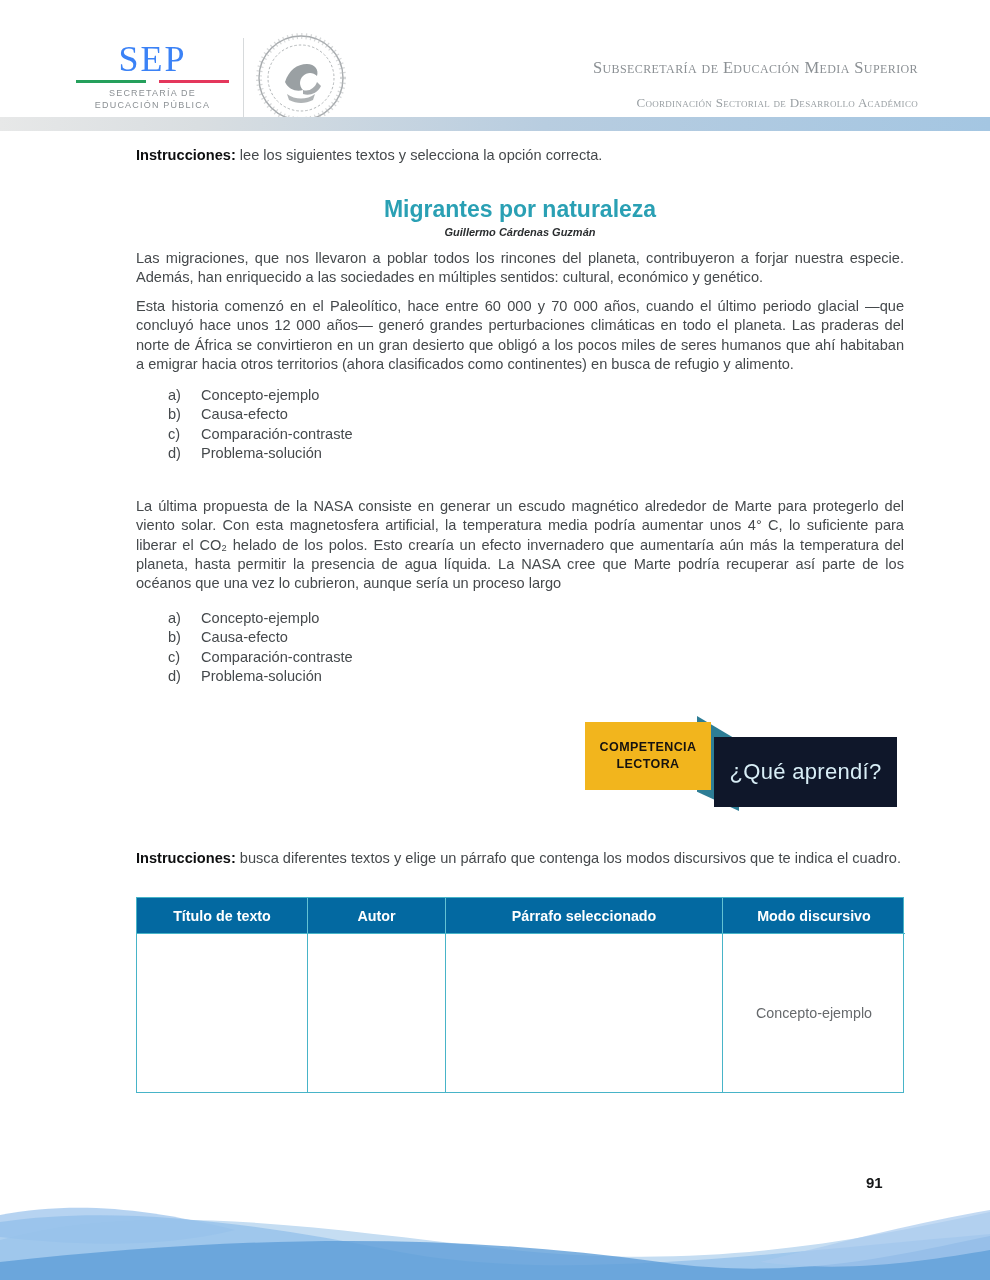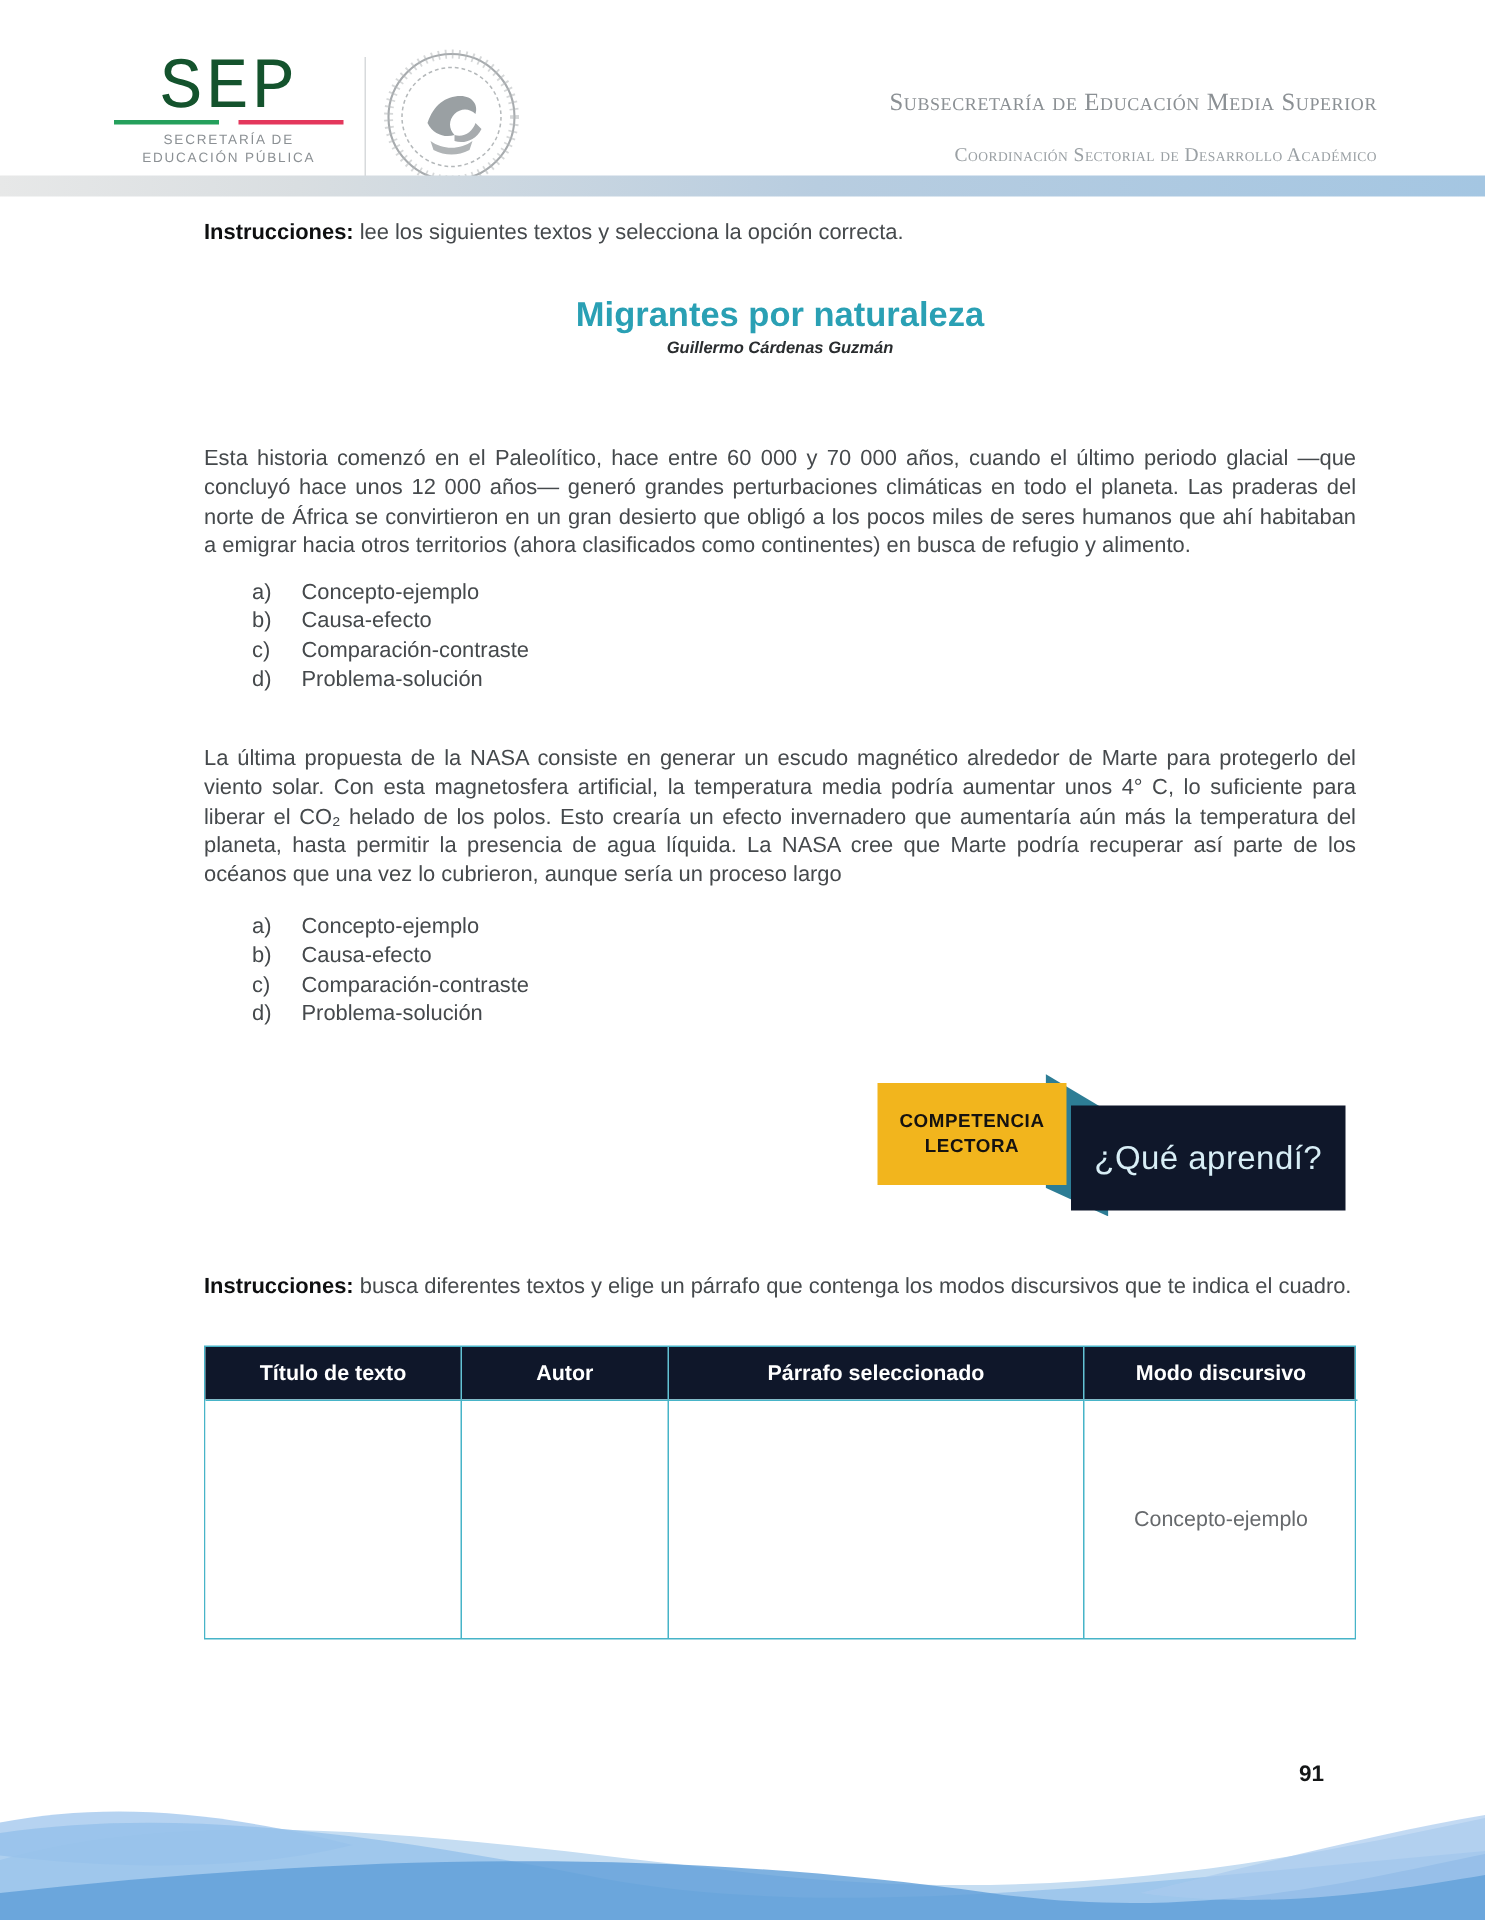--- a/index.html
+++ b/index.html
@@ -3,21 +3,21 @@
 <meta charset="utf-8">
 <style>
   * { margin:0; padding:0; box-sizing:border-box; }
   html,body { background:#ffffff; }
   .page {
     position:relative; width:990px; height:1280px; background:#ffffff;
     font-family:"Liberation Sans", sans-serif; overflow:hidden;
   }
   
   .logo-block { position:absolute; left:70px; top:40px; width:165px; text-align:center; color:#8b9094; }
-  .logo-acronym { font-family:Liberation Mono, monospace; font-size:48px; letter-spacing:2px; color:#14532d; line-height:38px; }
+  .logo-acronym { font-family:Liberation Serif, serif; font-size:36px; letter-spacing:2px; color:#3b82f6; line-height:38px; }
   .logo-lines { display:flex; align-items:center; justify-content:space-between; margin:2px 6px 4px 6px; }
   .logo-line-green { width:70px; height:3px; background:#25a05c; }
   .logo-line-red   { width:70px; height:3px; background:#e4375c; }
   .logo-caption { font-size:9px; letter-spacing:1.2px; color:#8b9094; line-height:12px; }
   .header-divider { position:absolute; left:243px; top:38px; width:1px; height:80px; background:#d7dadc; }
   .seal { position:absolute; left:255px; top:30px; width:92px; height:96px; }
   .header-right { position:absolute; right:72px; top:58px; text-align:right; font-family:"Liberation Serif", serif; }
   .header-right-line1 { font-variant:small-caps; font-size:16.5px; color:#8b9094; letter-spacing:0.4px; }
   .header-right-line2 { font-variant:small-caps; font-size:13px; color:#9aa0a4; letter-spacing:0.3px; margin-top:17px; }
   .header-bar { position:absolute; left:0; top:117px; width:990px; height:14px;
@@ -40,21 +40,21 @@
   .badge-fold { position:absolute; left:697px; top:715px; width:42px; height:96px; background:#2d7d95;
     clip-path:polygon(0% 1%, 100% 27%, 100% 100%, 0% 80%); }
   .badge-teal { position:absolute; left:714px; top:737px; width:183px; height:70px; background:#0f172a;
     display:flex; align-items:center; justify-content:center; }
   .badge-question { color:#d8eef6; font-size:22px; letter-spacing:0.3px; }
   .badge-yellow { position:absolute; left:585px; top:722px; width:126px; height:68px; background:#f2b51d;
     display:flex; flex-direction:column; align-items:center; justify-content:center; }
   .badge-yellow-text { color:#151210; font-size:12.5px; font-weight:bold; letter-spacing:0.4px; line-height:17px; text-align:center; }
   
   .mode-table { position:absolute; left:136px; top:897px; width:768px; border:1px solid #47b4c8; border-collapse:collapse; }
-  .mode-table-header { display:grid; grid-template-columns:171px 138px 277px 182px; background:#0f172a; }
+  .mode-table-header { display:grid; grid-template-columns:171px 138px 277px 182px; background:#0369a1; }
   .mode-th { height:35px; display:flex; align-items:center; justify-content:center;
     color:#ffffff; font-size:14.3px; font-weight:bold; border-right:1px solid #63c2d3; }
   .mode-th:last-child { border-right:none; }
   .mode-table-body { display:grid; grid-template-columns:171px 138px 277px 182px; background:#ffffff; }
   .mode-td { height:159px; border-right:1px solid #47b4c8; border-top:1px solid #47b4c8;
     display:flex; align-items:center; justify-content:center; font-size:14.3px; color:#66696c; }
   .mode-td:last-child { border-right:none; }
   
   .page-number { position:absolute; left:866px; top:1174px; font-size:15px; font-weight:bold; color:#141617; }
   .footer-waves { position:absolute; left:0; bottom:0; width:990px; height:80px; }
@@ -92,20 +92,21 @@
 
   <div class="header-bar"></div>
 
   <div class="inst-line inst1">
     <span class="inst-label">Instrucciones:</span><span> lee los siguientes textos y selecciona la opción correcta.</span>
   </div>
 
   <div class="doc-title">Migrantes por naturaleza</div>
   <div class="doc-author">Guillermo Cárdenas Guzmán</div>
 
+  <div class="para para1">Las migraciones, que nos llevaron a poblar todos los rincones del planeta, contribuyeron a forjar nuestra especie. Además, han enriquecido a las sociedades en múltiples sentidos: cultural, económico y genético.</div>
   <div class="para para2">Esta historia comenzó en el Paleolítico, hace entre 60 000 y 70 000 años, cuando el último periodo glacial —que concluyó hace unos 12 000 años— generó grandes perturbaciones climáticas en todo el planeta. Las praderas del norte de África se convirtieron en un gran desierto que obligó a los pocos miles de seres humanos que ahí habitaban a emigrar hacia otros territorios (ahora clasificados como continentes) en busca de refugio y alimento.</div>
 
   <ul class="options options1">
     <li class="option-row">
       <span class="option-letter">a)</span>
       <span>Concepto-ejemplo</span>
     </li>
     <li class="option-row">
       <span class="option-letter">b)</span>
       <span>Causa-efecto</span>

